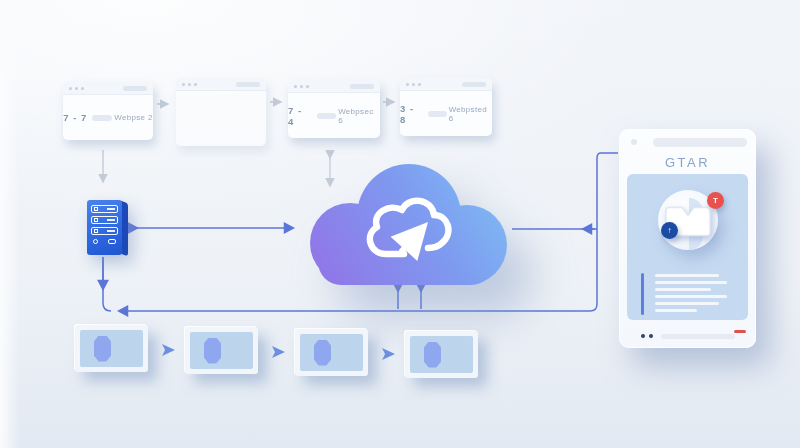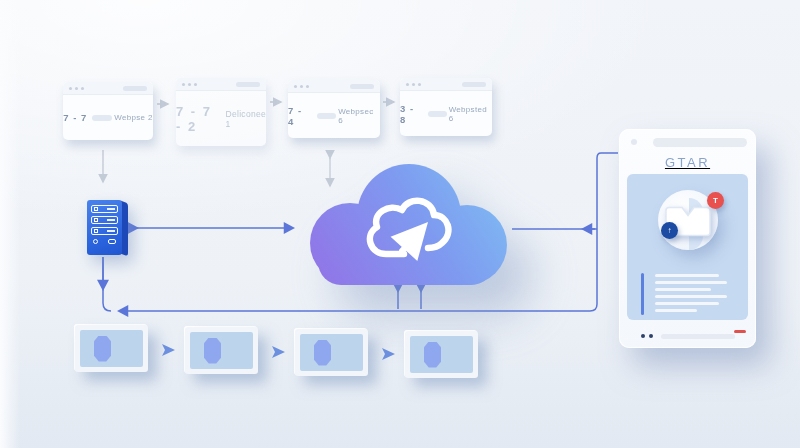--- a/index.html
+++ b/index.html
@@ -53,21 +53,21 @@
     padding:5px; box-shadow:9px 9px 14px rgba(130,155,195,.5), -1px -1px 0 #ffffff;}
   .bcard-inner { width:100%; height:100%; background:#bdd4ed; border-radius:2px;
     display:flex; align-items:center; justify-content:flex-start; padding-left:14px;}
   .hex { width:17px; height:26px; background:#8fa7ee;
     clip-path:polygon(28% 0,72% 0,100% 22%,100% 78%,72% 100%,28% 100%,0 78%,0 22%);}
 
   
   .phone { position:absolute; left:619px; top:129px; width:137px; height:219px;
     background:linear-gradient(180deg,#fcfdff,#f4f7fc); border-radius:10px;
     box-shadow:14px 18px 30px rgba(128,150,192,.5), 0 0 0 1px rgba(255,255,255,.8) inset;
-    padding:6px 8px;text-decoration:underline;}
+    padding:6px 8px;}
   .phone-head { position:relative; height:16px;}
   .cam { position:absolute; left:4px; top:4px; width:6px; height:6px; border-radius:50%;
     background:#e4e9f1;}
   .speaker { position:absolute; left:26px; top:3px; width:94px; height:9px; border-radius:5px;
     background:#e7ecf3;}
   .phone-title { text-align:center; font-size:13px; color:#8aa3c8; letter-spacing:2.5px;
     margin-top:4px;}
   .screen { position:relative; margin-top:4px; height:146px; background:#c5d9f1;
     border-radius:6px; overflow:hidden;}
   .app-circle { position:absolute; left:50%; top:46px; transform:translate(-50%,-50%);
@@ -177,26 +177,20 @@
 
   <div class="tcard ghost" style="left:176px;top:78px;width:90px;height:68px">
     <div class="tcard-head">
       <div class="dots">
         <span class="dot"></span>
           <span class="dot"></span>
           <span class="dot"></span>
         </div>
       <div class="head-pill"></div>
     </div>
-    <div class="tcard-body">
-      <div class="num-row">
-        <span class="num">7 - 7 - 2</span>
-      </div>
-      <span class="cname">Deliconee 1</span>
-    </div>
   </div>
 
   <div class="tcard" style="left:288px;top:80px;width:92px;height:58px">
     <div class="tcard-head">
       <div class="dots">
         <span class="dot"></span>
           <span class="dot"></span>
           <span class="dot"></span>
         </div>
       <div class="head-pill"></div>

